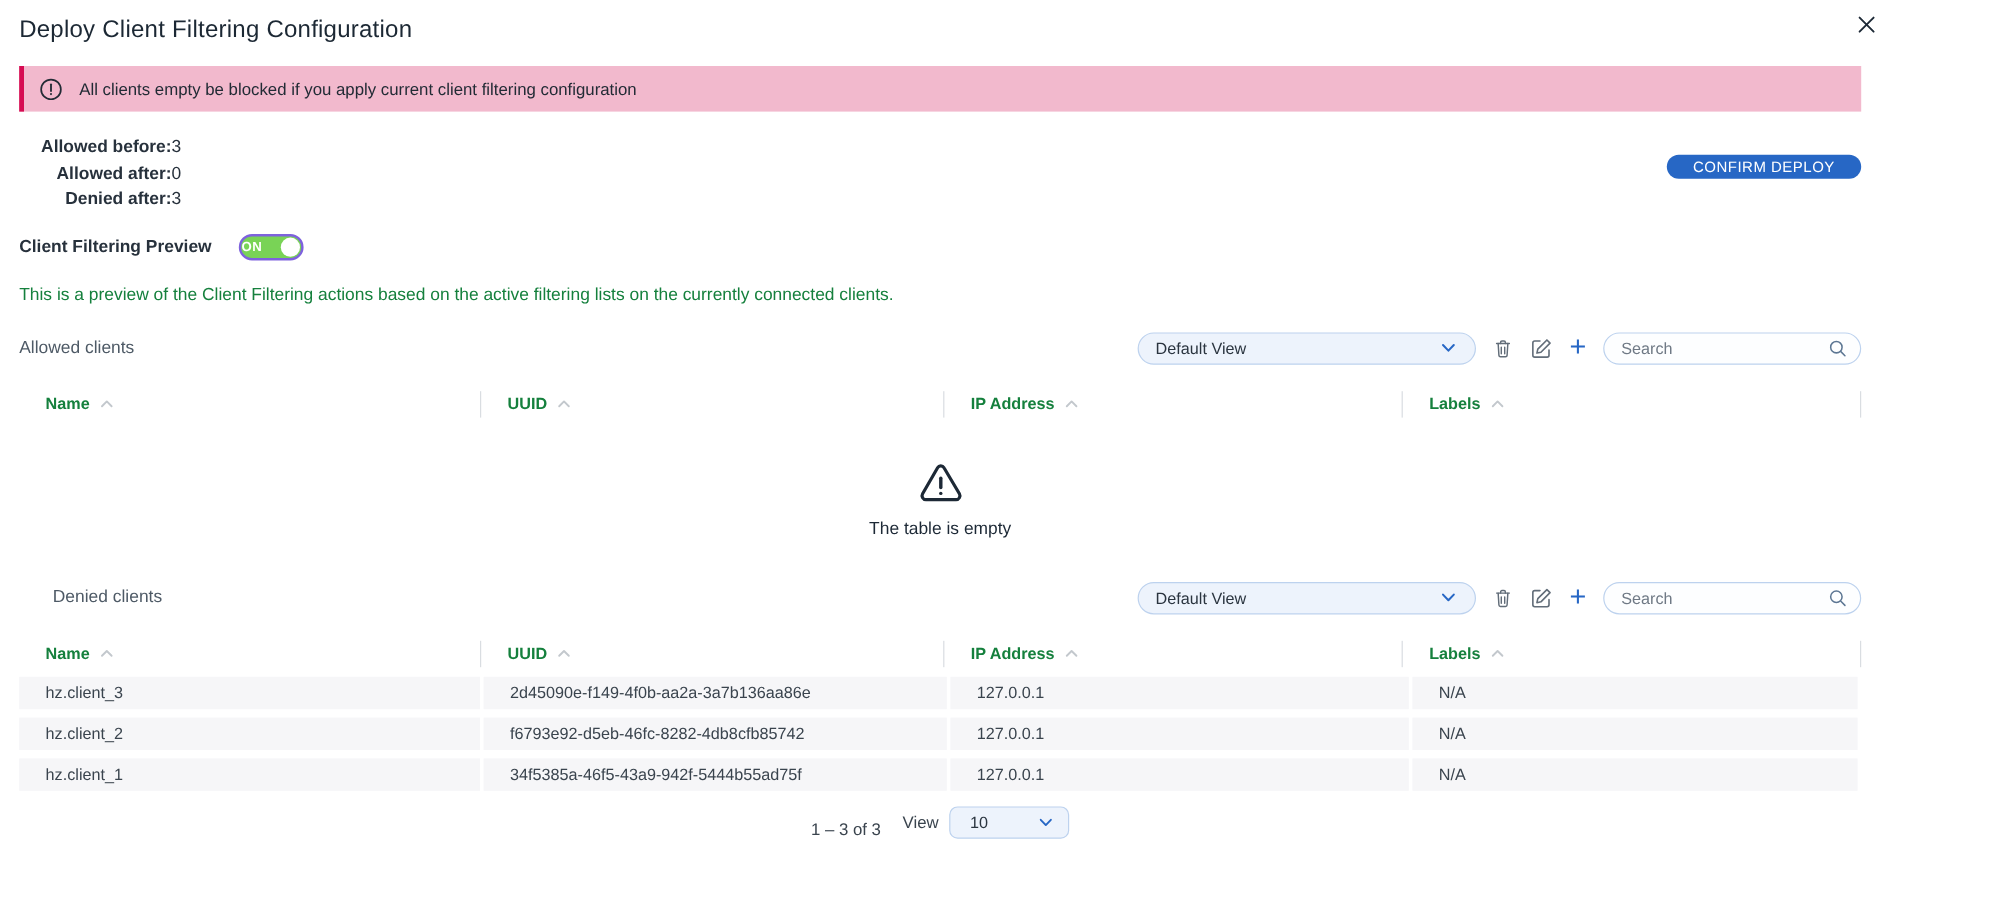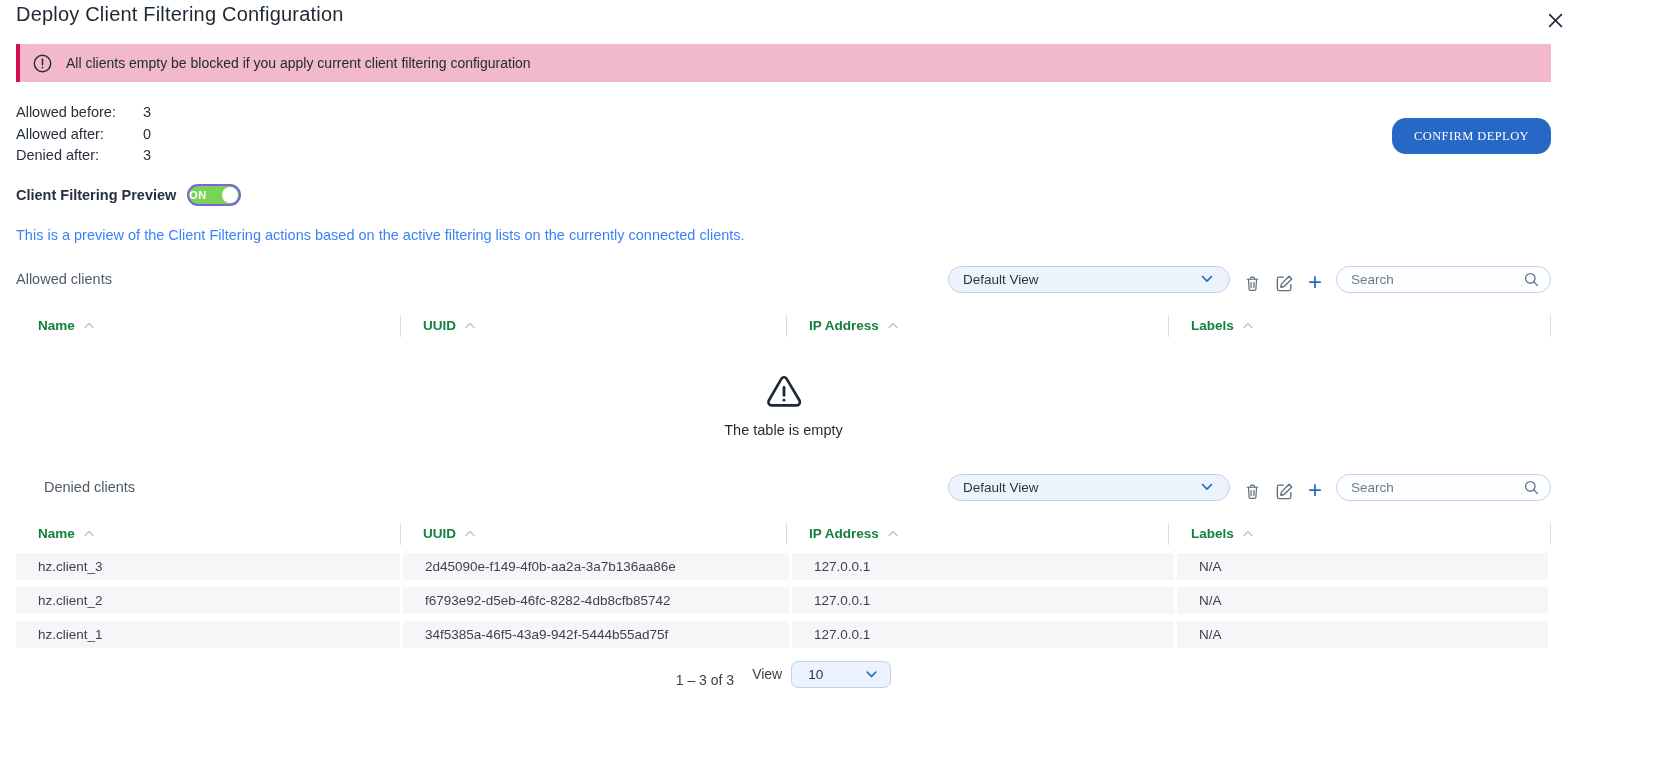--- a/index.html
+++ b/index.html
@@ -1,46 +1,46 @@
 <!DOCTYPE html>
 <html><head>
 <meta charset="utf-8">
 <style>
   * { margin:0; padding:0; box-sizing:border-box; }
   html,body { width:1658px; height:762px; background:#fff; overflow:hidden;
     font-family:"Liberation Sans", sans-serif; color:#38424d; }
-  .page { position:relative; width:1658px; height:762px; padding:3px 107px 0 16px; }
+  .page { position:relative; width:1658px; height:762px; padding:14px 107px 0 16px; }
 
   .page-title { font-size:20px; font-weight:500; color:#1c2834; letter-spacing:.2px; }
   .close-btn { position:absolute; top:10px; right:92px; background:none; border:none; cursor:pointer; padding:2px; }
 
   .banner { margin-top:18px; height:38px; background:#f2b9cd; border-left:4px solid #d60b52;
     display:flex; align-items:center; gap:13px; padding-left:12px; font-size:14px; color:#222b35; }
 
   .stats-row { margin-top:20px; display:flex; justify-content:space-between; align-items:flex-start; }
   .stat-line { display:flex; font-size:14.5px; line-height:21.5px; color:#27313c; }
-  .stat-label { font-weight:400; width:127px; }
-  .confirm-btn { margin-top:16px; height:36px; padding:0 22px; background:#2767c5; color:#fff;
+  .stat-label { font-weight:700; width:127px;text-align:right; }
+  .confirm-btn { margin-top:16px; height:20px; padding:0 22px; background:#2767c5; color:#fff;
     border:none; border-radius:14px; font-size:12.5px; letter-spacing:.4px; cursor:pointer;
-    font-family:Liberation Serif, serif; }
-
-  .toggle-row { margin-top:17px; display:flex; align-items:center; gap:11px; }
+    font-family:Liberation Sans, sans-serif; }
+
+  .toggle-row { margin-top:17px; display:flex; align-items:center; gap:23px; }
   .toggle-label { font-weight:700; font-size:14.5px; color:#27313c; }
   .toggle { width:54px; height:22px; border:2px solid #7e62dd; border-radius:12px; background:#79d356;
     position:relative; display:flex; align-items:center; cursor:pointer; }
   .toggle-state { color:#fff; font-size:11px; font-weight:700; margin-left:0; letter-spacing:.3px; }
   .toggle-knob { position:absolute; right:1px; top:1px; width:16px; height:16px; border-radius:50%; background:#fff; }
 
-  .description { margin-top:21px; font-size:14.5px; color:#3b82f6; }
+  .description { margin-top:21px; font-size:14.5px; color:#15803d; }
 
   .section-header { display:flex; justify-content:space-between; align-items:center; }
   .section-header.allowed { margin-top:23px; }
   .section-header.denied { margin-top:13px;margin-left:28px; }
   .section-title { font-size:14.5px; color:#4e5a66; }
-  .toolbar { display:flex; align-items:flex-end; gap:14px; }
+  .toolbar { display:flex; align-items:center; gap:14px; }
   .view-select { width:282px; height:27px; background:#edf3fc; border:1px solid #bdd2ee; border-radius:14px;
     display:flex; align-items:center; justify-content:space-between; padding:0 14px;
     font-size:13.5px; color:#2b3540; cursor:pointer; }
   .icon-btn { background:none; border:none; cursor:pointer; display:flex; align-items:center; padding:0; }
   .plus-glyph { color:#2767c5; font-size:24px; line-height:22px; font-weight:400; }
   .search-box { width:215px; height:27px; background:#fdfeff; border:1px solid #bdd2ee; border-radius:14px;
     display:flex; align-items:center; padding:0 10px 0 14px; }
   .search-box input { border:none; outline:none; background:transparent; flex:1; min-width:0;
     font-size:13.5px; color:#000000; font-family:inherit; }
   .search-box input::placeholder { color:#6f7985; }

